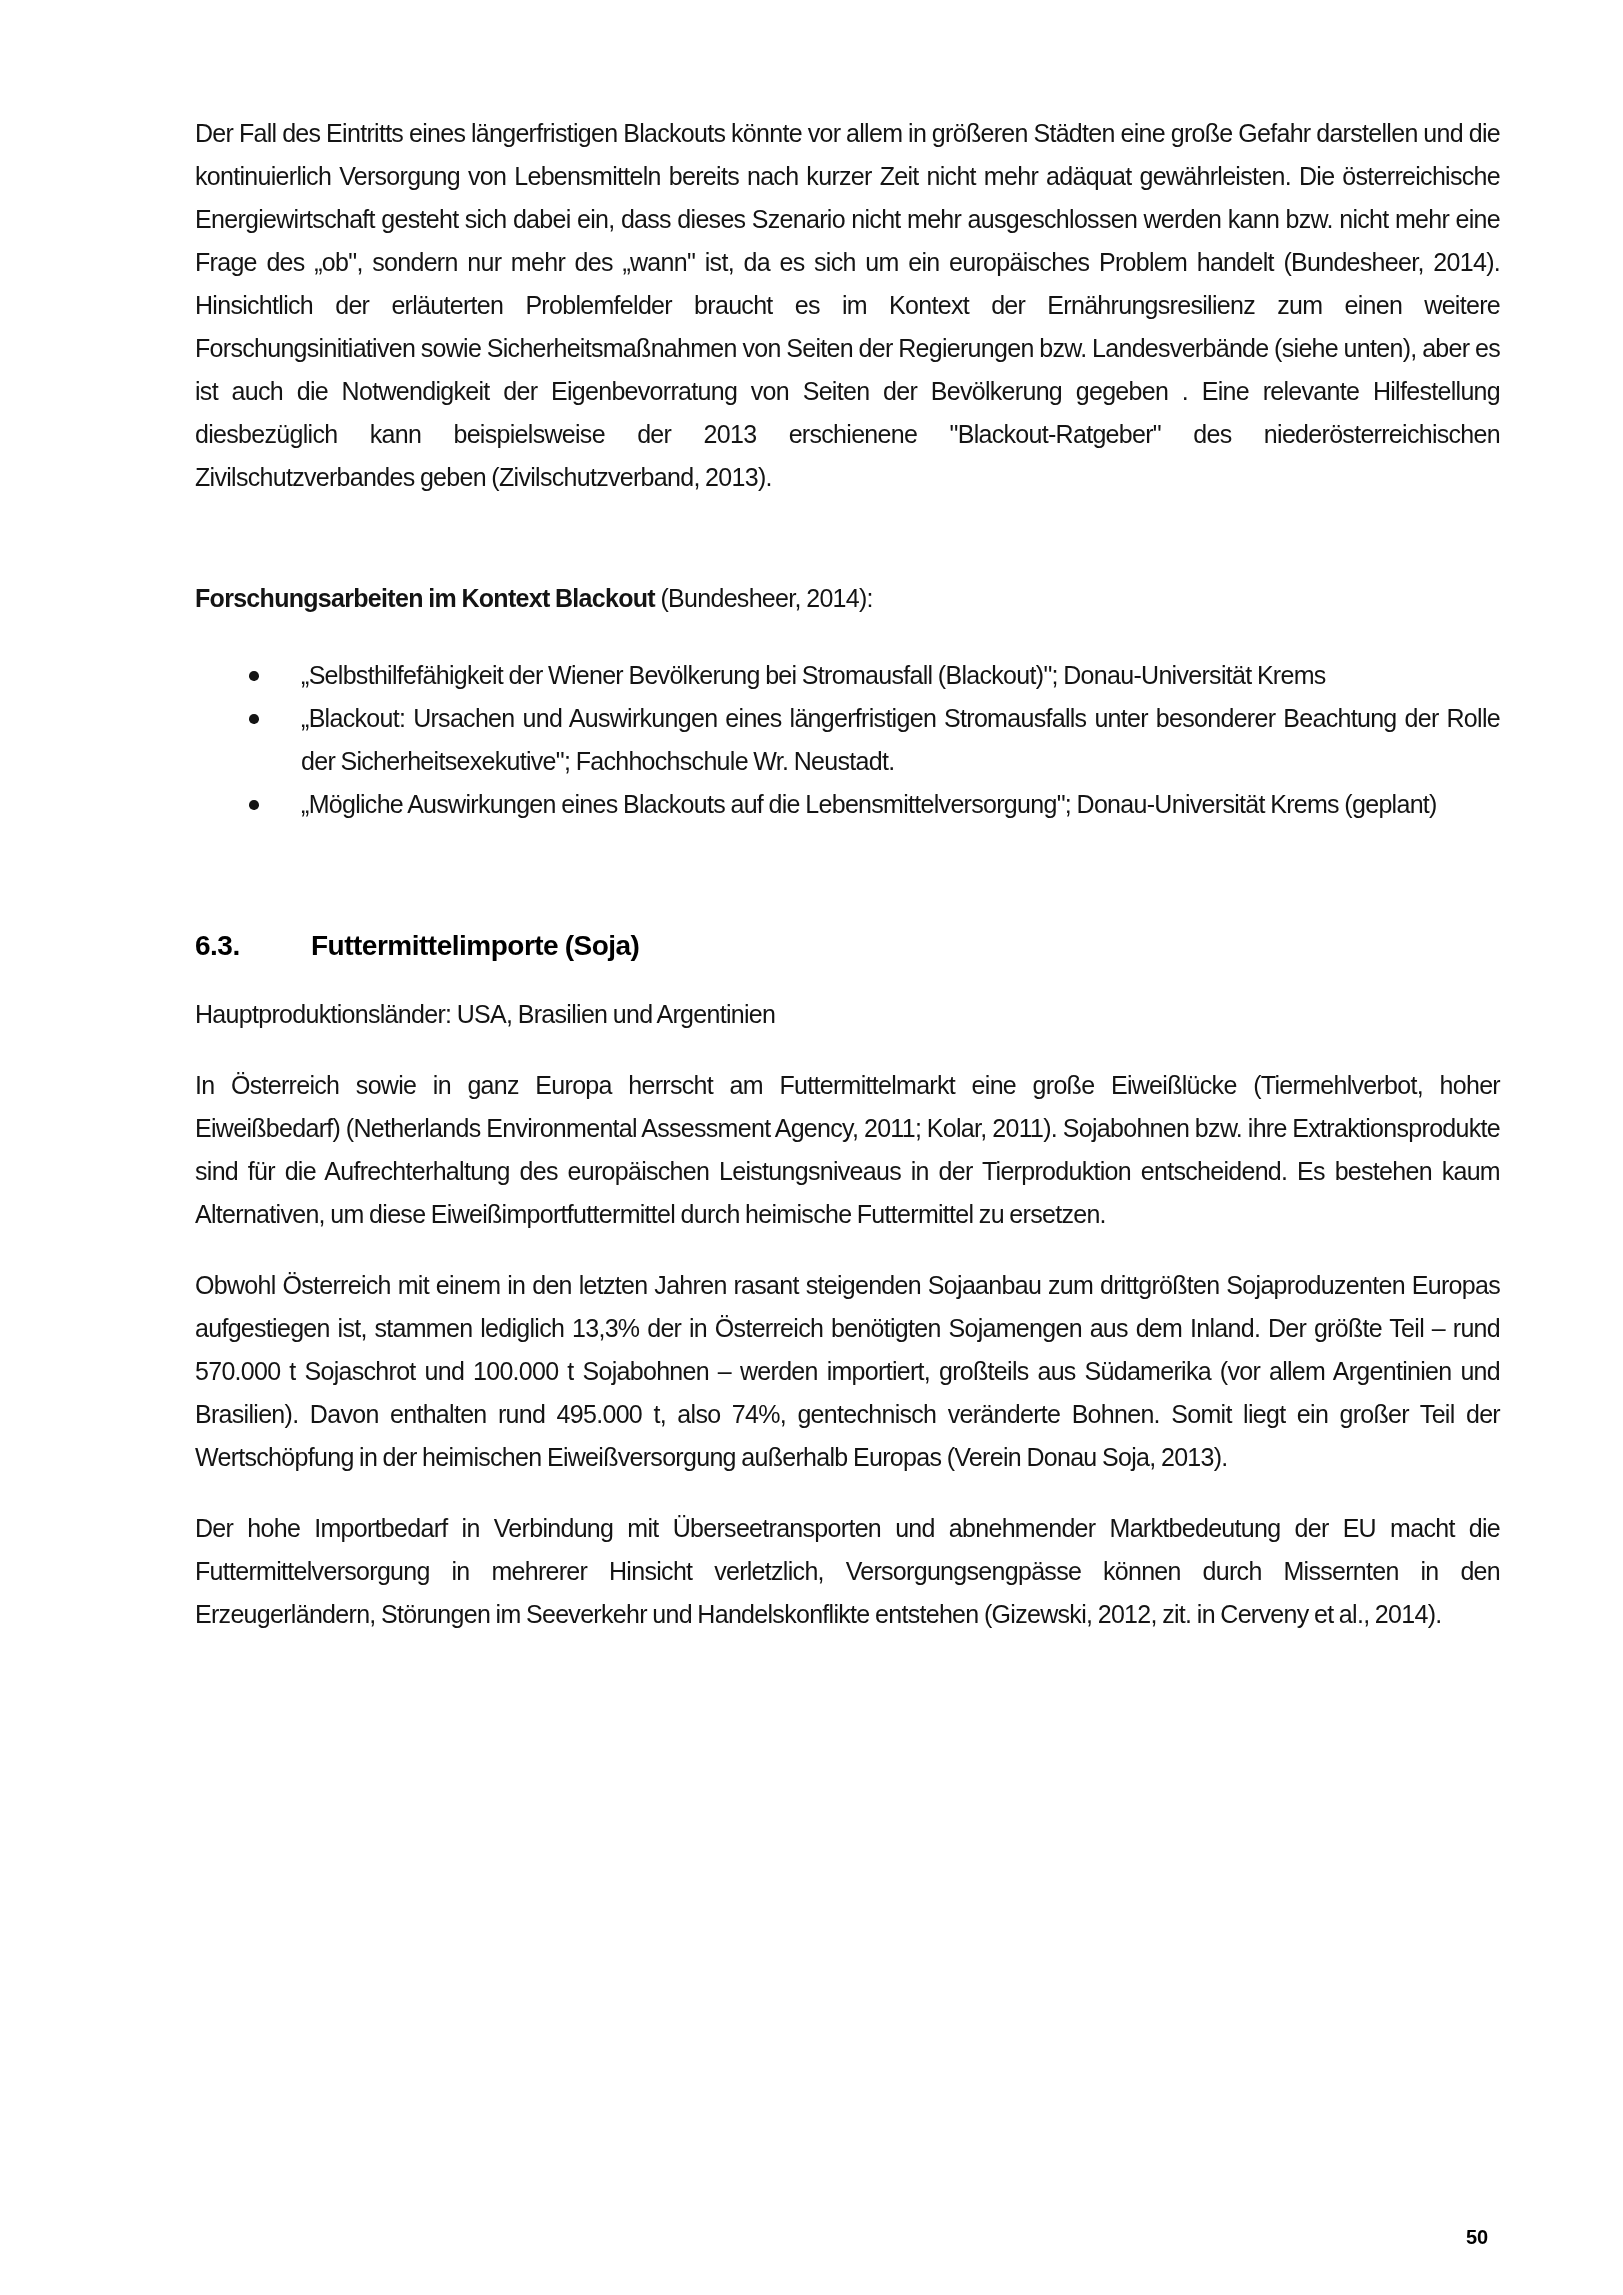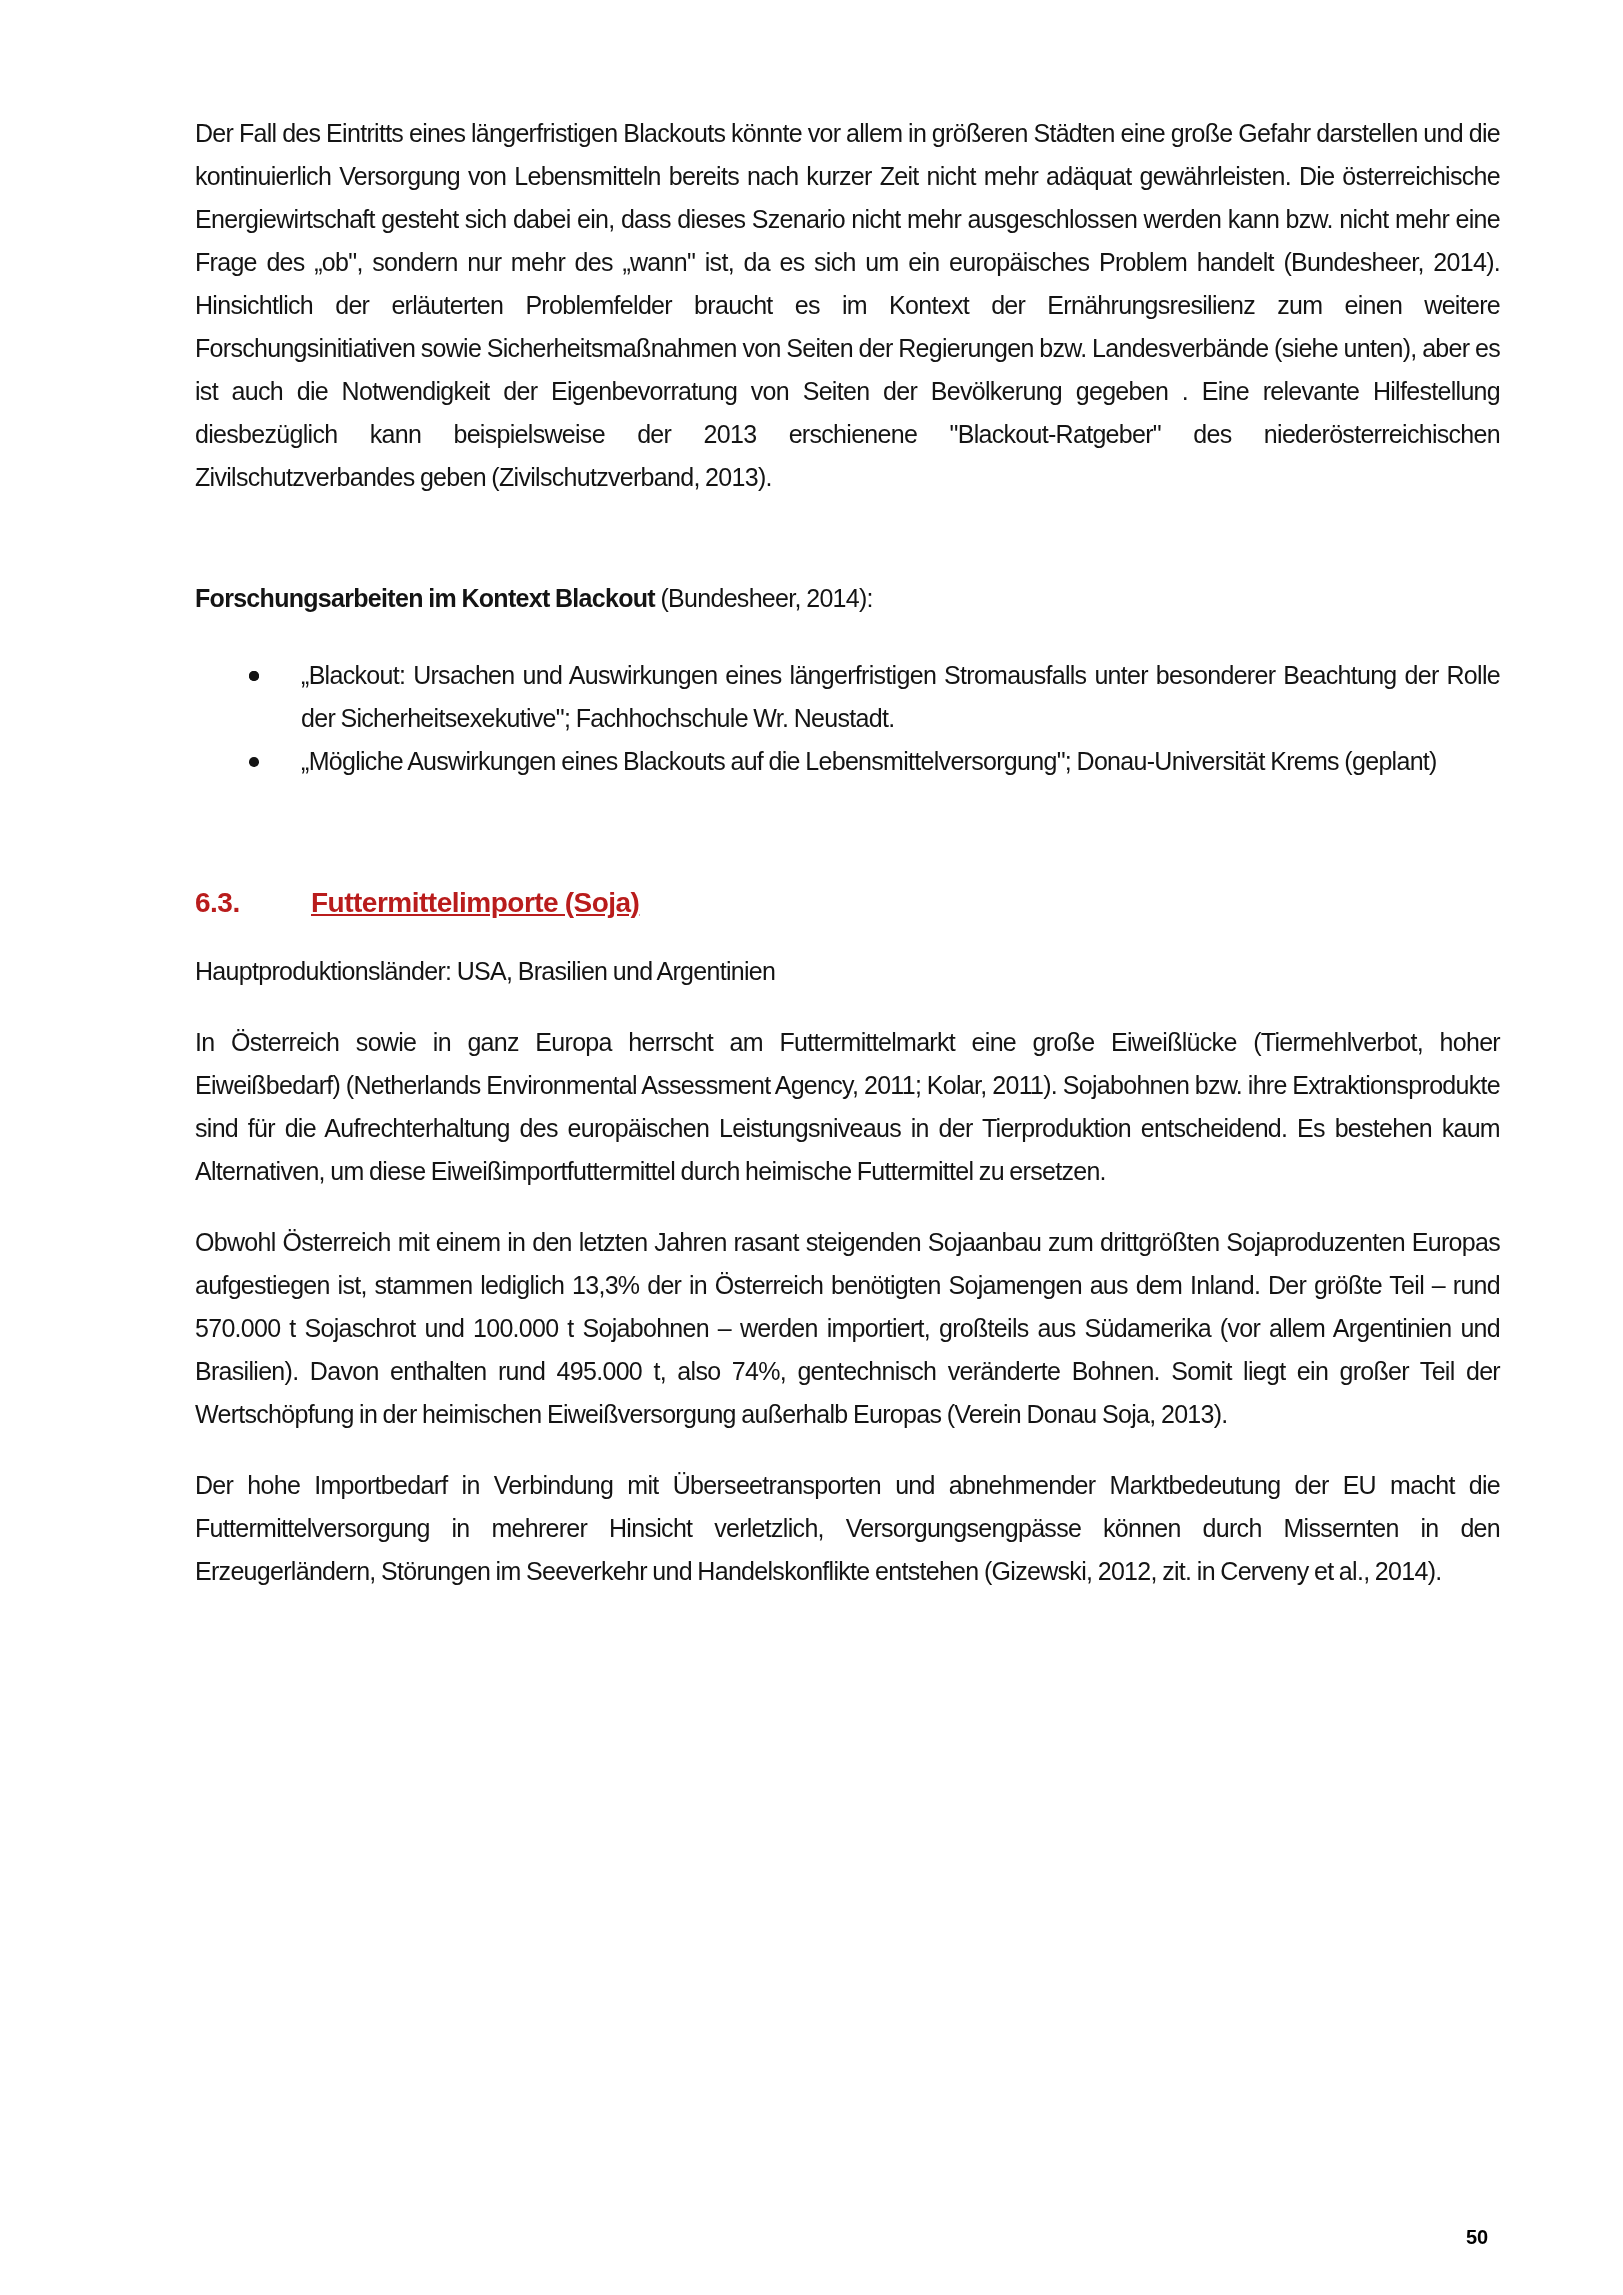--- a/index.html
+++ b/index.html
@@ -34,26 +34,26 @@
   </style>
 </head>
 <body>
 
 <div class="page">
   <p class="para1">Der Fall des Eintritts eines längerfristigen Blackouts könnte vor allem in größeren Städten eine große Gefahr darstellen und die kontinuierlich Versorgung von Lebensmitteln bereits nach kurzer Zeit nicht mehr adäquat gewährleisten. Die österreichische Energiewirtschaft gesteht sich dabei ein, dass dieses Szenario nicht mehr ausgeschlossen werden kann bzw. nicht mehr eine Frage des „ob", sondern nur mehr des „wann" ist, da es sich um ein europäisches Problem handelt (Bundesheer, 2014). Hinsichtlich der erläuterten Problemfelder braucht es im Kontext der Ernährungsresilienz zum einen weitere Forschungsinitiativen sowie Sicherheitsmaßnahmen von Seiten der Regierungen bzw. Landesverbände (siehe unten), aber es ist auch die Notwendigkeit der Eigenbevorratung von Seiten der Bevölkerung gegeben . Eine relevante Hilfestellung diesbezüglich kann beispielsweise der 2013 erschienene "Blackout-Ratgeber" des niederösterreichischen Zivilschutzverbandes geben (Zivilschutzverband, 2013).</p>
 
   <p class="research-title"><b>Forschungsarbeiten im Kontext Blackout</b><span> (Bundesheer, 2014):</span></p>
 
   <ul class="research-list">
-    <li><span class="bullet"></span></li>
+    <li><span class="bullet"></span><span>„Selbsthilfefähigkeit der Wiener Bevölkerung bei Stromausfall (Blackout)"; Donau-Universität Krems</span></li>
     <li><span class="bullet"></span><span>„Blackout: Ursachen und Auswirkungen eines längerfristigen Stromausfalls unter besonderer Beachtung der Rolle der Sicherheitsexekutive"; Fachhochschule Wr. Neustadt.</span></li>
     <li><span class="bullet"></span><span> „Mögliche Auswirkungen eines Blackouts auf die Lebensmittelversorgung"; Donau-Universität Krems (geplant)</span></li>
   </ul>
 
-  <div class="section-heading" style="color: #b91c1c; text-decoration: underline;">
+  <div class="section-heading" style="color: #000000;">
     <span class="num">6.3.</span><span>Futtermittelimporte (Soja)</span>
   </div>
 
   <p class="simple">Hauptproduktionsländer: USA, Brasilien und Argentinien</p>
 
   <p class="body-para">In Österreich sowie in ganz Europa herrscht am Futtermittelmarkt eine große Eiweißlücke (Tiermehlverbot, hoher Eiweißbedarf) (Netherlands Environmental Assessment Agency, 2011; Kolar, 2011). Sojabohnen bzw. ihre Extraktionsprodukte sind für die Aufrechterhaltung des europäischen Leistungsniveaus in der Tierproduktion entscheidend. Es bestehen kaum Alternativen, um diese Eiweißimportfuttermittel durch heimische Futtermittel zu ersetzen.</p>
   <p class="body-para">Obwohl Österreich mit einem in den letzten Jahren rasant steigenden Sojaanbau zum drittgrößten Sojaproduzenten Europas aufgestiegen ist, stammen lediglich 13,3% der in Österreich benötigten Sojamengen aus dem Inland. Der größte Teil – rund 570.000 t Sojaschrot und 100.000 t Sojabohnen – werden importiert, großteils aus Südamerika (vor allem Argentinien und Brasilien). Davon enthalten rund 495.000 t, also 74%, gentechnisch veränderte Bohnen. Somit liegt ein großer Teil der Wertschöpfung in der heimischen Eiweißversorgung außerhalb Europas (Verein Donau Soja, 2013).</p>
   <p class="body-para">Der hohe Importbedarf in Verbindung mit Überseetransporten und abnehmender Marktbedeutung der EU macht die Futtermittelversorgung in mehrerer Hinsicht verletzlich, Versorgungsengpässe können durch Missernten in den Erzeugerländern, Störungen im Seeverkehr und Handelskonflikte entstehen (Gizewski, 2012, zit. in Cerveny et al., 2014).</p>
 </div>
 

